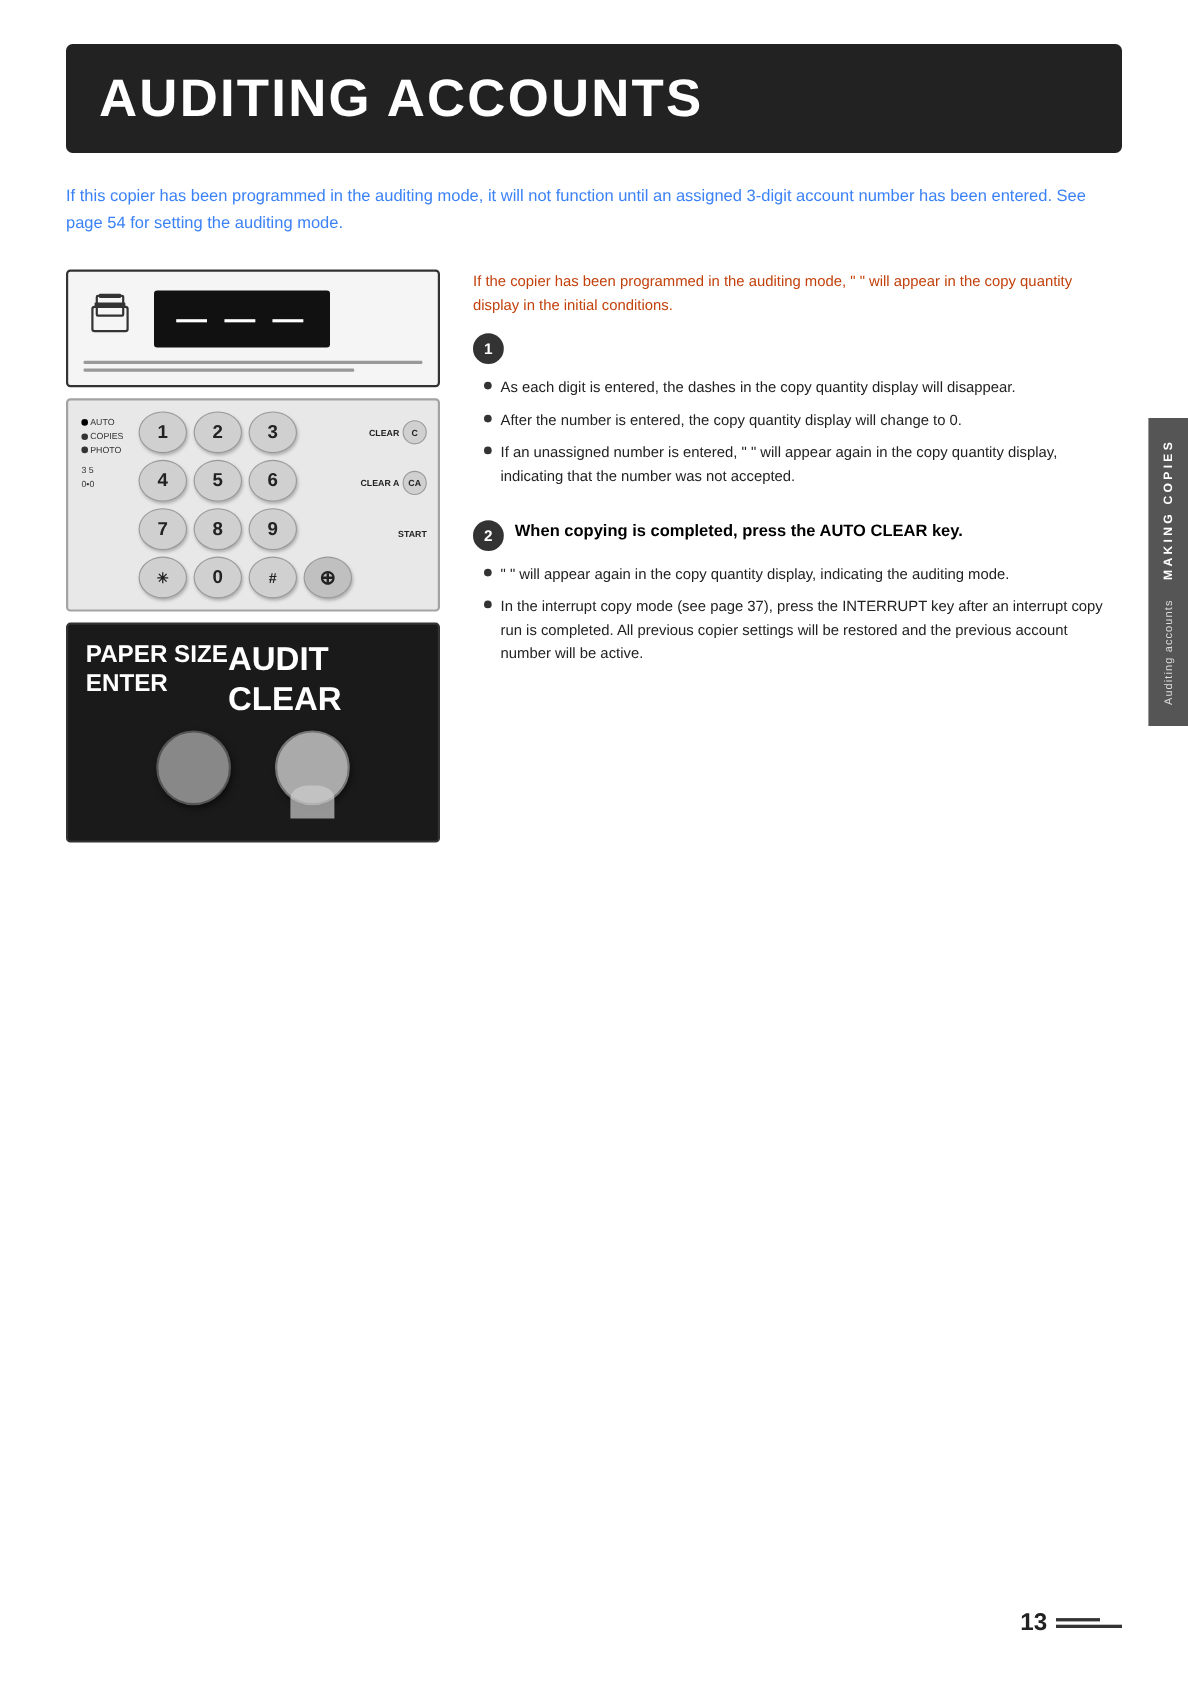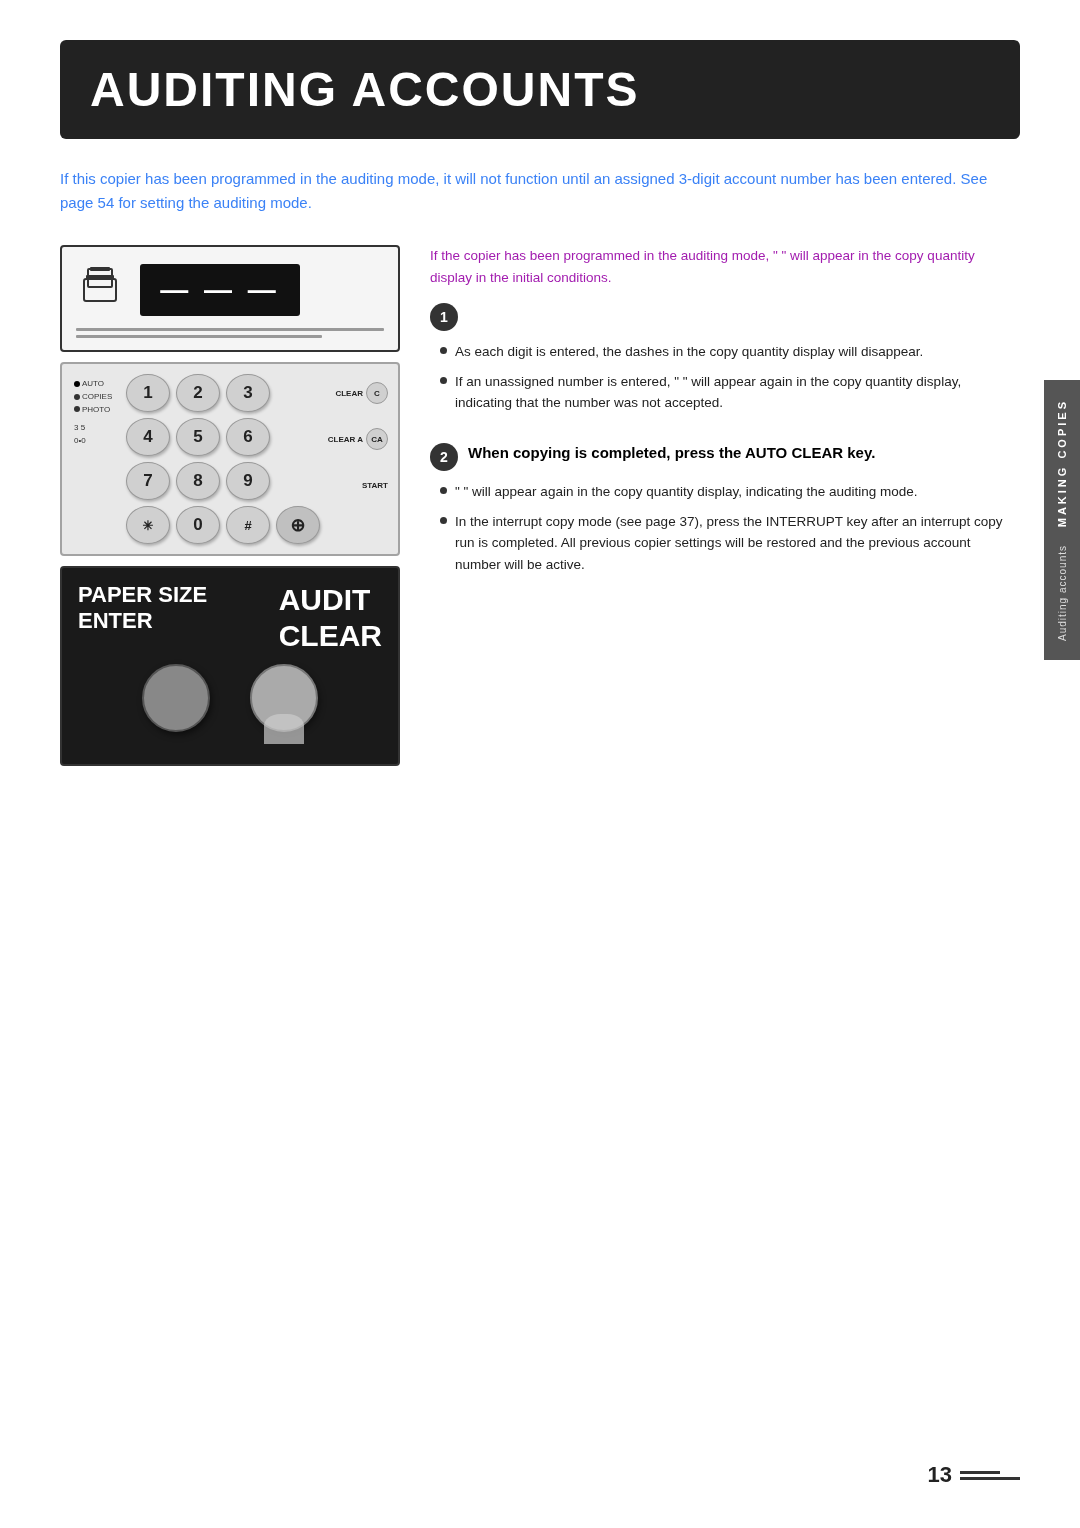--- a/index.html
+++ b/index.html
@@ -228,21 +228,21 @@
     .audit-panel {
       border: 2px solid #333;
       border-radius: 4px;
       background: #1a1a1a;
       padding: 14px 16px 20px 16px;
       position: relative;
       min-height: 180px;
     }
     .audit-title-row {
       display: flex;
-      justify-content: space-between;
+      justify-content: flex-start;
       align-items: flex-start;
       margin-bottom: 8px;
     }
     .audit-title-left {
       color: #ffffff;
       font-size: 22px;
       font-weight: 900;
       line-height: 1.2;
       text-transform: uppercase;
     }
@@ -346,21 +346,21 @@
       height: 7px;
       border-radius: 50%;
       background: #333;
       flex-shrink: 0;
       margin-top: 6px;
     }
 
     .copier-note {
       font-size: 13.5px;
       line-height: 1.6;
-      color: #a21caf;
+      color: #c2410c;
       margin-bottom: 14px;
       margin-left: 0;
     }
 
     
     .page-number {
       position: absolute;
       bottom: 40px;
       right: 60px;
       font-size: 22px;
@@ -495,20 +495,24 @@
     <p class="copier-note">If the copier has been programmed in the auditing mode, "     " will appear in the copy quantity display in the initial conditions.</p>
 
     <div class="step-block">
       <div class="step-header">
         <div class="step-number">1</div>
       </div>
       <ul class="bullet-list">
         <li>
           <span class="bullet-dot"></span>
           <span>As each digit is entered, the dashes in the copy quantity display will disappear.</span>
+        </li>
+        <li>
+          <span class="bullet-dot"></span>
+          <span>After the number is entered, the copy quantity display will change to 0.</span>
         </li>
         <li>
           <span class="bullet-dot"></span>
           <span>If an unassigned number is entered, "     " will appear again in the copy quantity display, indicating that the number was not accepted.</span>
         </li>
       </ul>
     </div>
 
     <div class="step-block">
       <div class="step-header">

